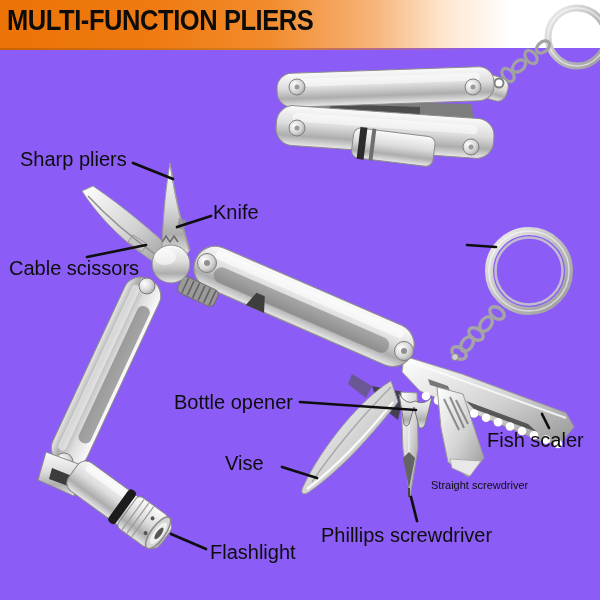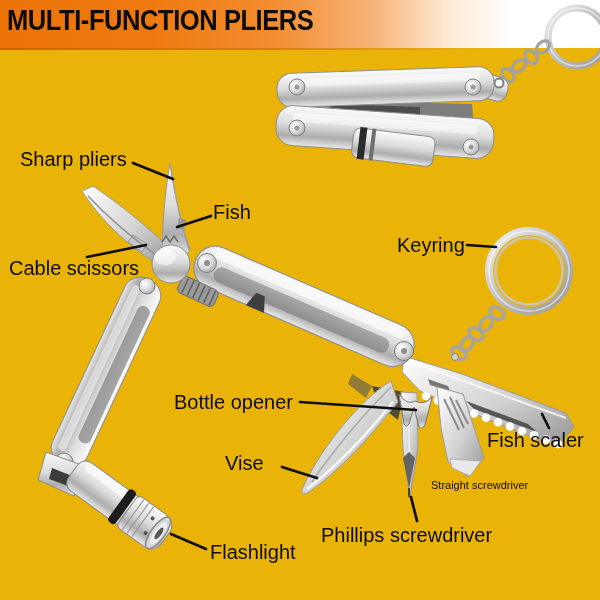--- a/index.html
+++ b/index.html
@@ -1,16 +1,16 @@
 <!DOCTYPE html>
 <html><head>
 <meta charset="utf-8">
 <style>
   html,body{margin:0;padding:0;background:#ffffff;}
-  .stage{position:relative;width:600px;height:600px;background:#eab308;overflow:hidden;
+  .stage{position:relative;width:600px;height:600px;background:#8b5cf6;overflow:hidden;
          font-family:"Liberation Sans",sans-serif;}
   .banner{position:absolute;left:0;top:0;width:600px;height:48px;
           background:linear-gradient(90deg,#ec7306 0%,#ef7a10 25%,#f28c2e 45%,#f7b377 62%,#fde7cf 74%,#ffffff 85%,#ffffff 100%);}
   .banner::after{content:"";position:absolute;left:0;bottom:-2px;width:100%;height:2px;
           background:linear-gradient(90deg,#c96303 0%,#d97c20 45%,rgba(255,255,255,0) 80%);}
   .banner-title{position:absolute;left:7px;top:4px;font-weight:bold;font-size:29px;
           letter-spacing:-0.5px;color:#0c0c0c;white-space:nowrap;
           transform:scaleX(0.88);transform-origin:0 0;}
   .art{position:absolute;left:0;top:0;}
   .lbl{position:absolute;font-weight:normal;font-size:20px;line-height:1.1;color:#0d0d0d;white-space:nowrap;}
@@ -212,23 +212,22 @@
       <path d="M467,245 L496,247"></path>
       <path d="M300,402 L416,410"></path>
       <path d="M282,467 L317,478"></path>
       <path d="M549,428 L542,414"></path>
       <path d="M411,497 L417,521"></path>
       <path d="M171,534 L206,549"></path>
     </g>
   </svg>
 
   <div class="lbl" style="left:20px;top:148px">Sharp pliers</div>
-  <div class="lbl" style="left:213px;top:201px">Fish</div>
+  <div class="lbl" style="left:213px;top:201px">Knife</div>
   <div class="lbl" style="left:9px;top:257px">Cable scissors</div>
-  <div class="lbl" style="left:397px;top:234px">Keyring</div>
   <div class="lbl" style="left:174px;top:391px">Bottle opener</div>
   <div class="lbl" style="left:487px;top:429px">Fish scaler</div>
   <div class="lbl" style="left:225px;top:452px">Vise</div>
   <div class="lbl small" style="left:431px;top:479px">Straight screwdriver</div>
   <div class="lbl" style="left:210px;top:541px">Flashlight</div>
   <div class="lbl" style="left:321px;top:524px">Phillips screwdriver</div>
 
 </div>
 
 </body></html>

